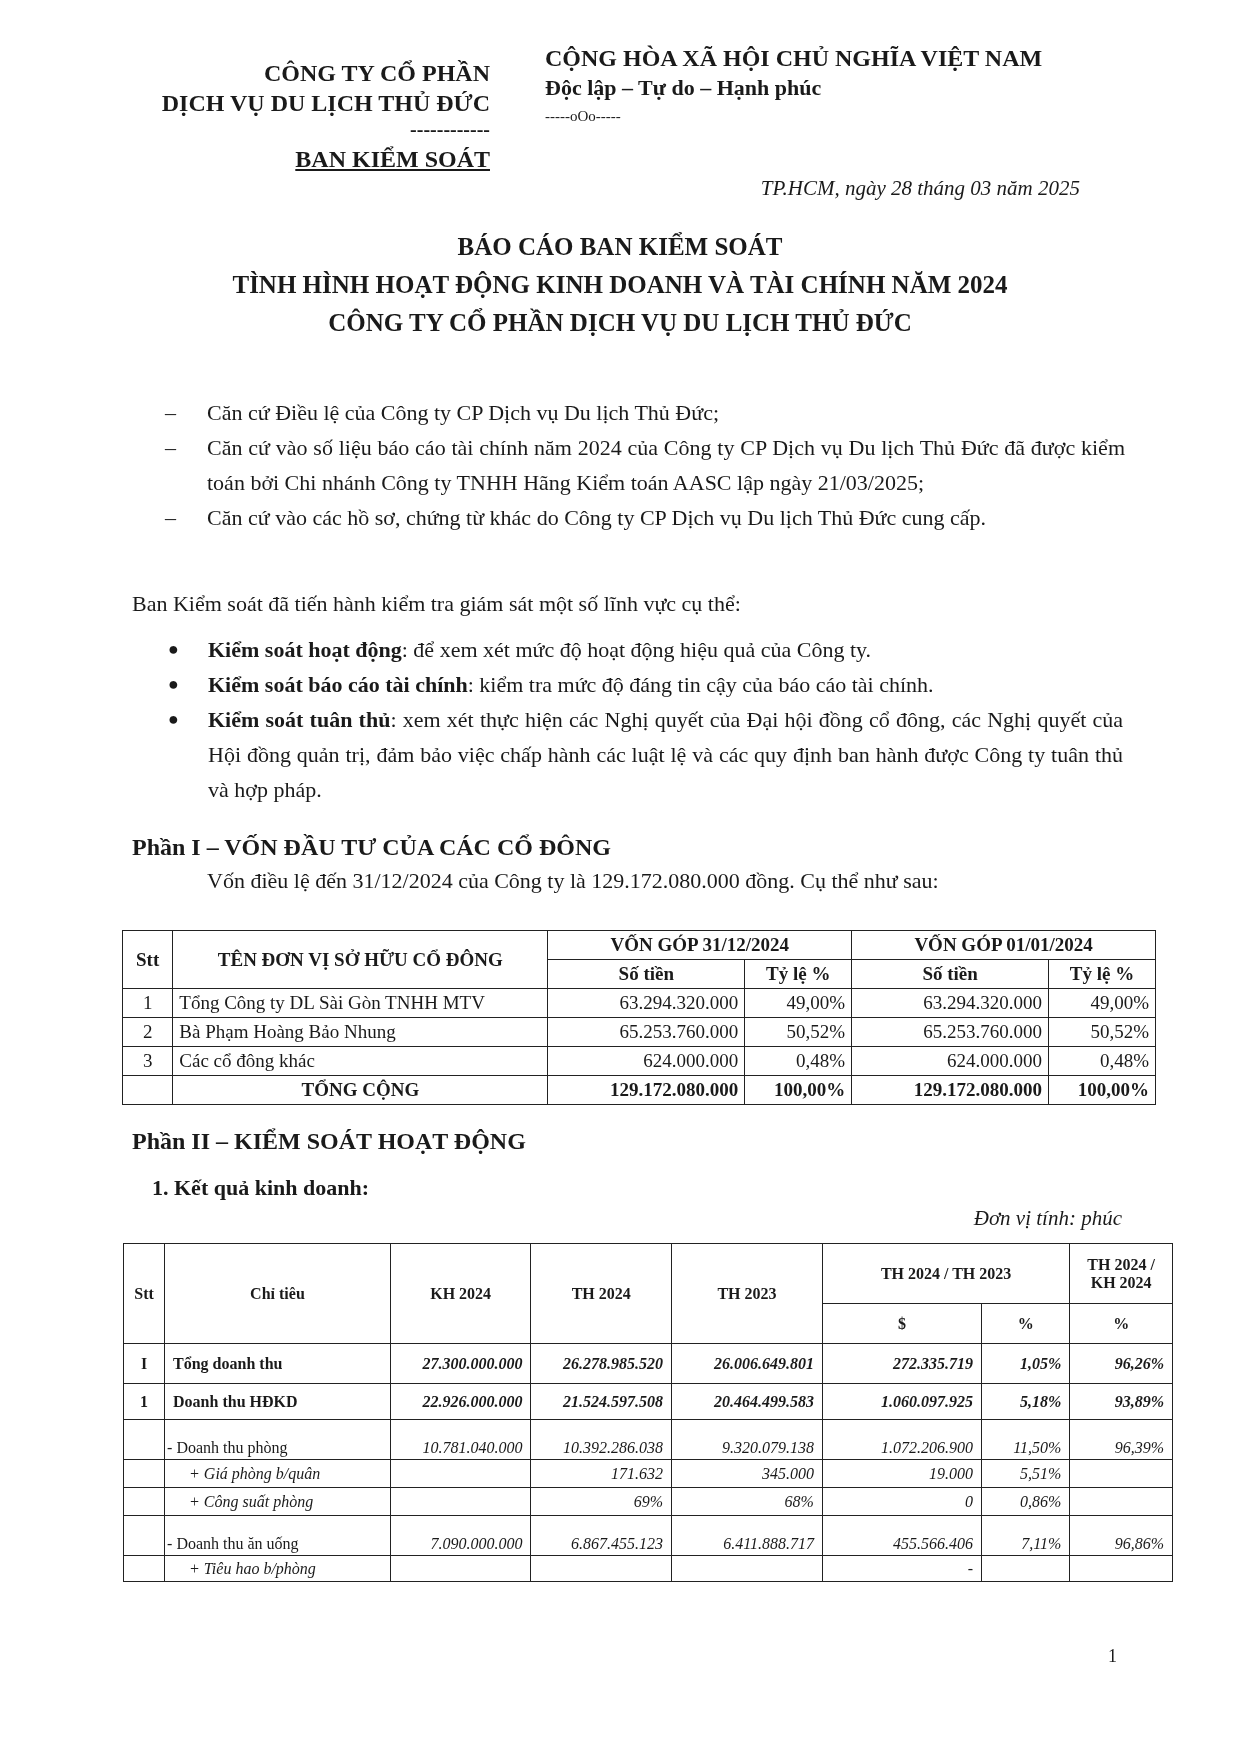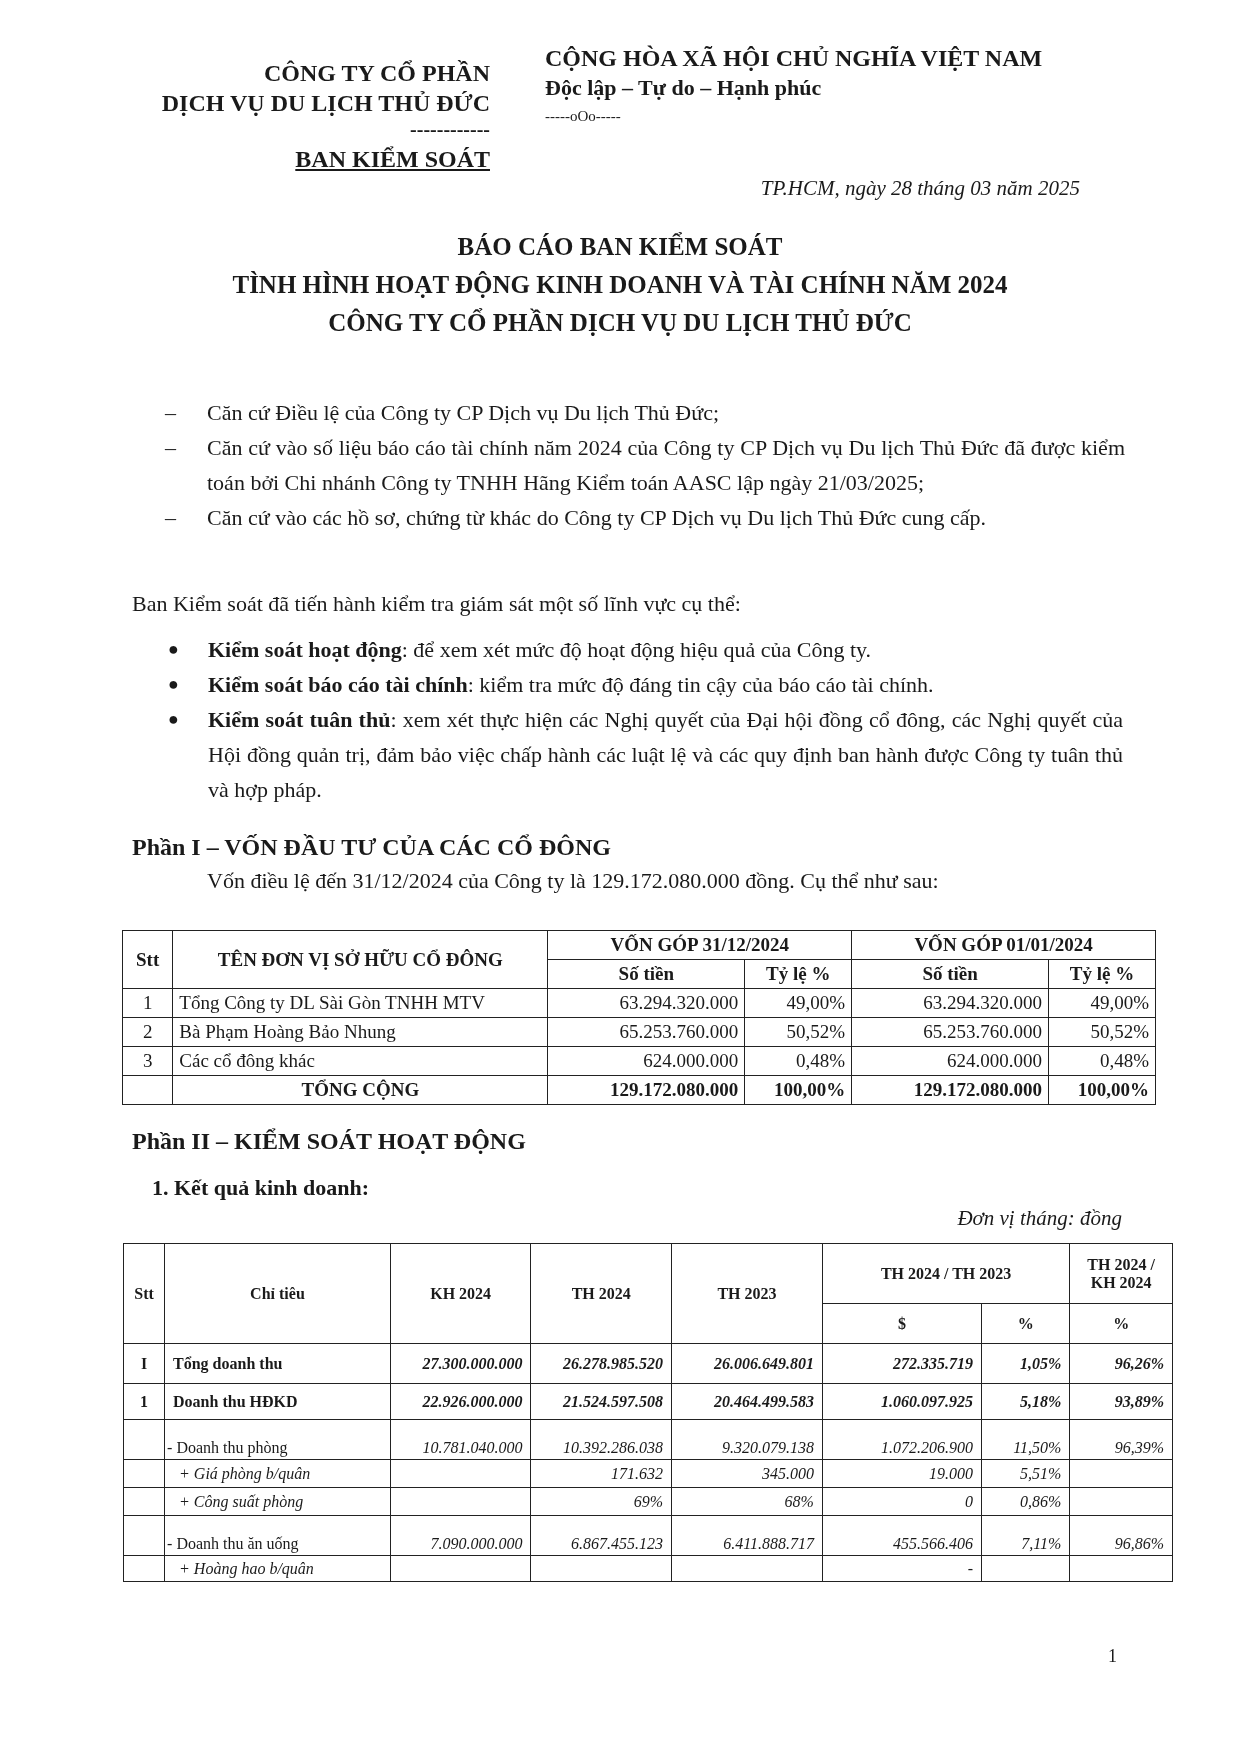--- a/index.html
+++ b/index.html
@@ -37,21 +37,21 @@
   .sub1 { left: 152px; top: 1175px; font-weight: bold; font-size: 22px; }
   .unit { left: 900px; top: 1206px; width: 222px; text-align: right; font-style: italic; font-size: 21px; }
   .t2 { left: 123px; top: 1243px; width: 1050px; font-size: 16px; }
   .t2 td, .t2 th { border: 1.5px solid #222; padding: 2px 8px; }
   .t2 th { font-weight: bold; text-align: center; }
   .t2 td.c { text-align: center; }
   .t2 td.r { text-align: right; font-style: italic; }
   .t2 tr.bold td { font-weight: bold; }
   .t2 td.it { font-style: italic; }
   .t2 td.indent1 { padding-left: 2px; }
-  .t2 td.indent2 { padding-left: 14px; }
+  .t2 td.indent2 { padding-left: 24px; }
   .pageno { left: 1108px; top: 1646px; font-size: 18px; }
 </style>
 </head>
 <body>
 
 <div class="abs hdr-left">
   <div>CÔNG TY CỔ PHẦN</div>
   <div>DỊCH VỤ DU LỊCH THỦ ĐỨC</div>
   <div class="dashes">------------</div>
   <div><span class="ul">BAN KIỂM SOÁT</span></div>
@@ -158,21 +158,21 @@
     <td class="r">129.172.080.000</td>
     <td class="r">100,00%</td>
     <td class="r">129.172.080.000</td>
     <td class="r">100,00%</td>
   </tr>
 </tbody>
   </table>
 
 <div class="abs sec sec2">Phần II – KIỂM SOÁT HOẠT ĐỘNG</div>
 <div class="abs sub1">1.  Kết quả kinh doanh:</div>
-<div class="abs unit">Đơn vị tháng: đồng</div>
+<div class="abs unit">Đơn vị tính: phúc</div>
 
 <table class="t2">
   <colgroup>
     <col style="width:40px">
       <col style="width:220px">
       <col style="width:137px">
       <col style="width:137px">
       <col style="width:147px">
       <col style="width:155px">
       <col style="width:86px">
@@ -248,21 +248,21 @@
     <td class="indent1">- Doanh thu ăn uống</td>
     <td class="r">7.090.000.000</td>
     <td class="r">6.867.455.123</td>
     <td class="r">6.411.888.717</td>
     <td class="r">455.566.406</td>
     <td class="r">7,11%</td>
     <td class="r">96,86%</td>
   </tr>
   <tr style="height:26px">
     <td class="c"></td>
-    <td class="it indent2">+ Hoàng hao b/quân</td>
+    <td class="it indent2">+ Tiêu hao b/phòng</td>
     <td class="r"></td>
     <td class="r"></td>
     <td class="r"></td>
     <td class="r">-</td>
     <td class="r"></td>
     <td class="r"></td>
   </tr>
 </tbody>
   </table>
 

